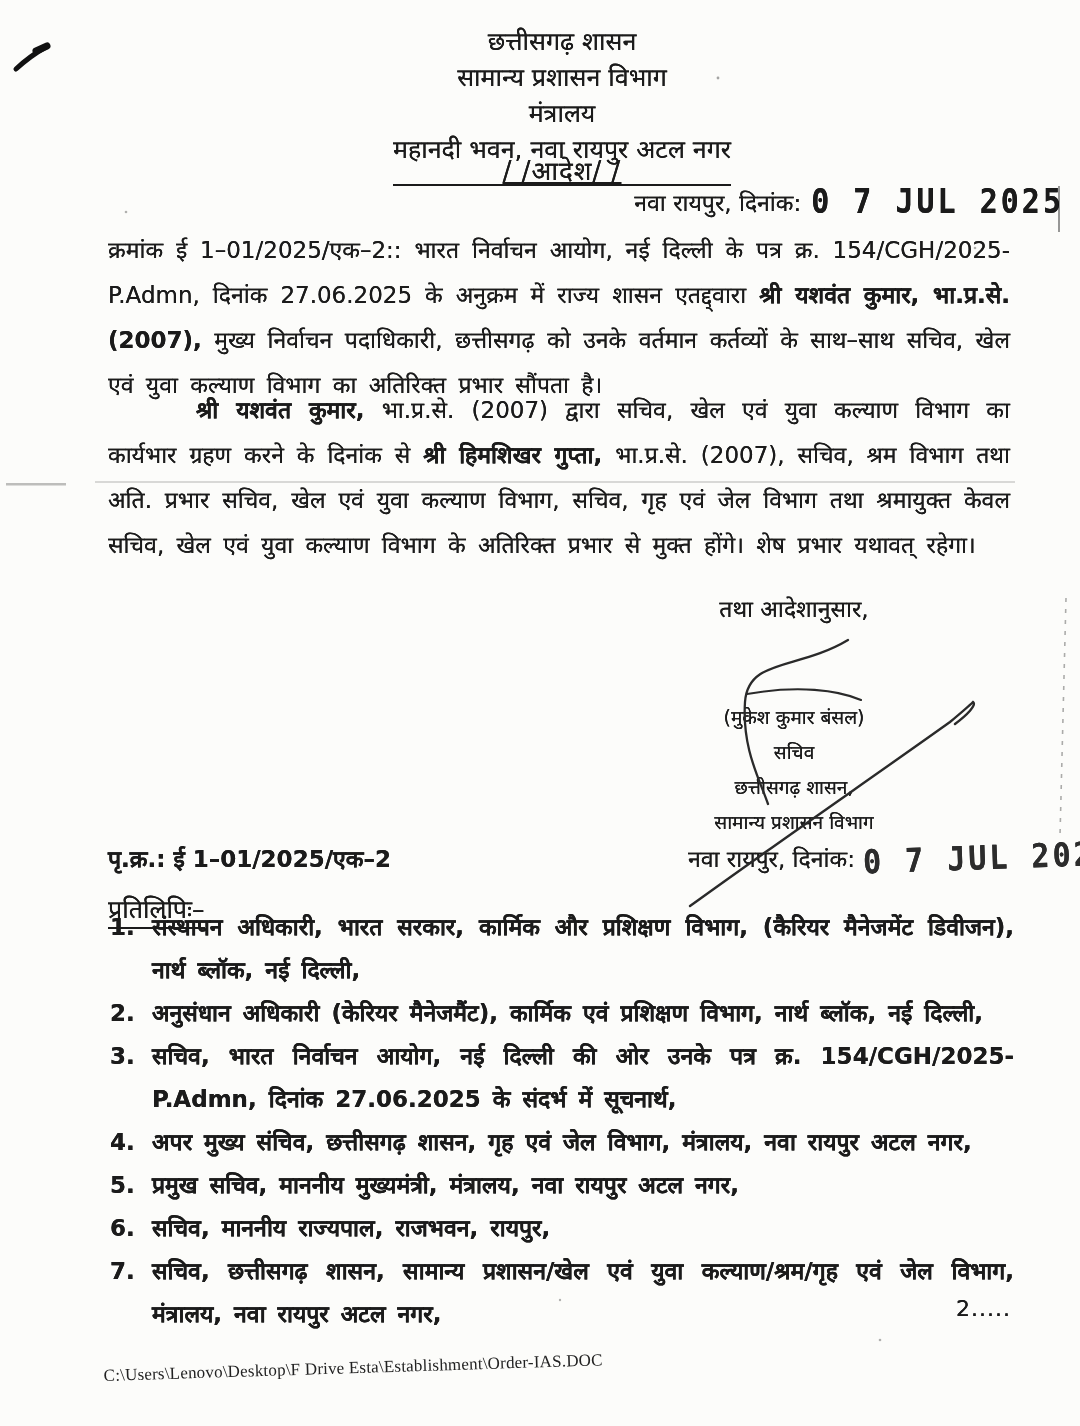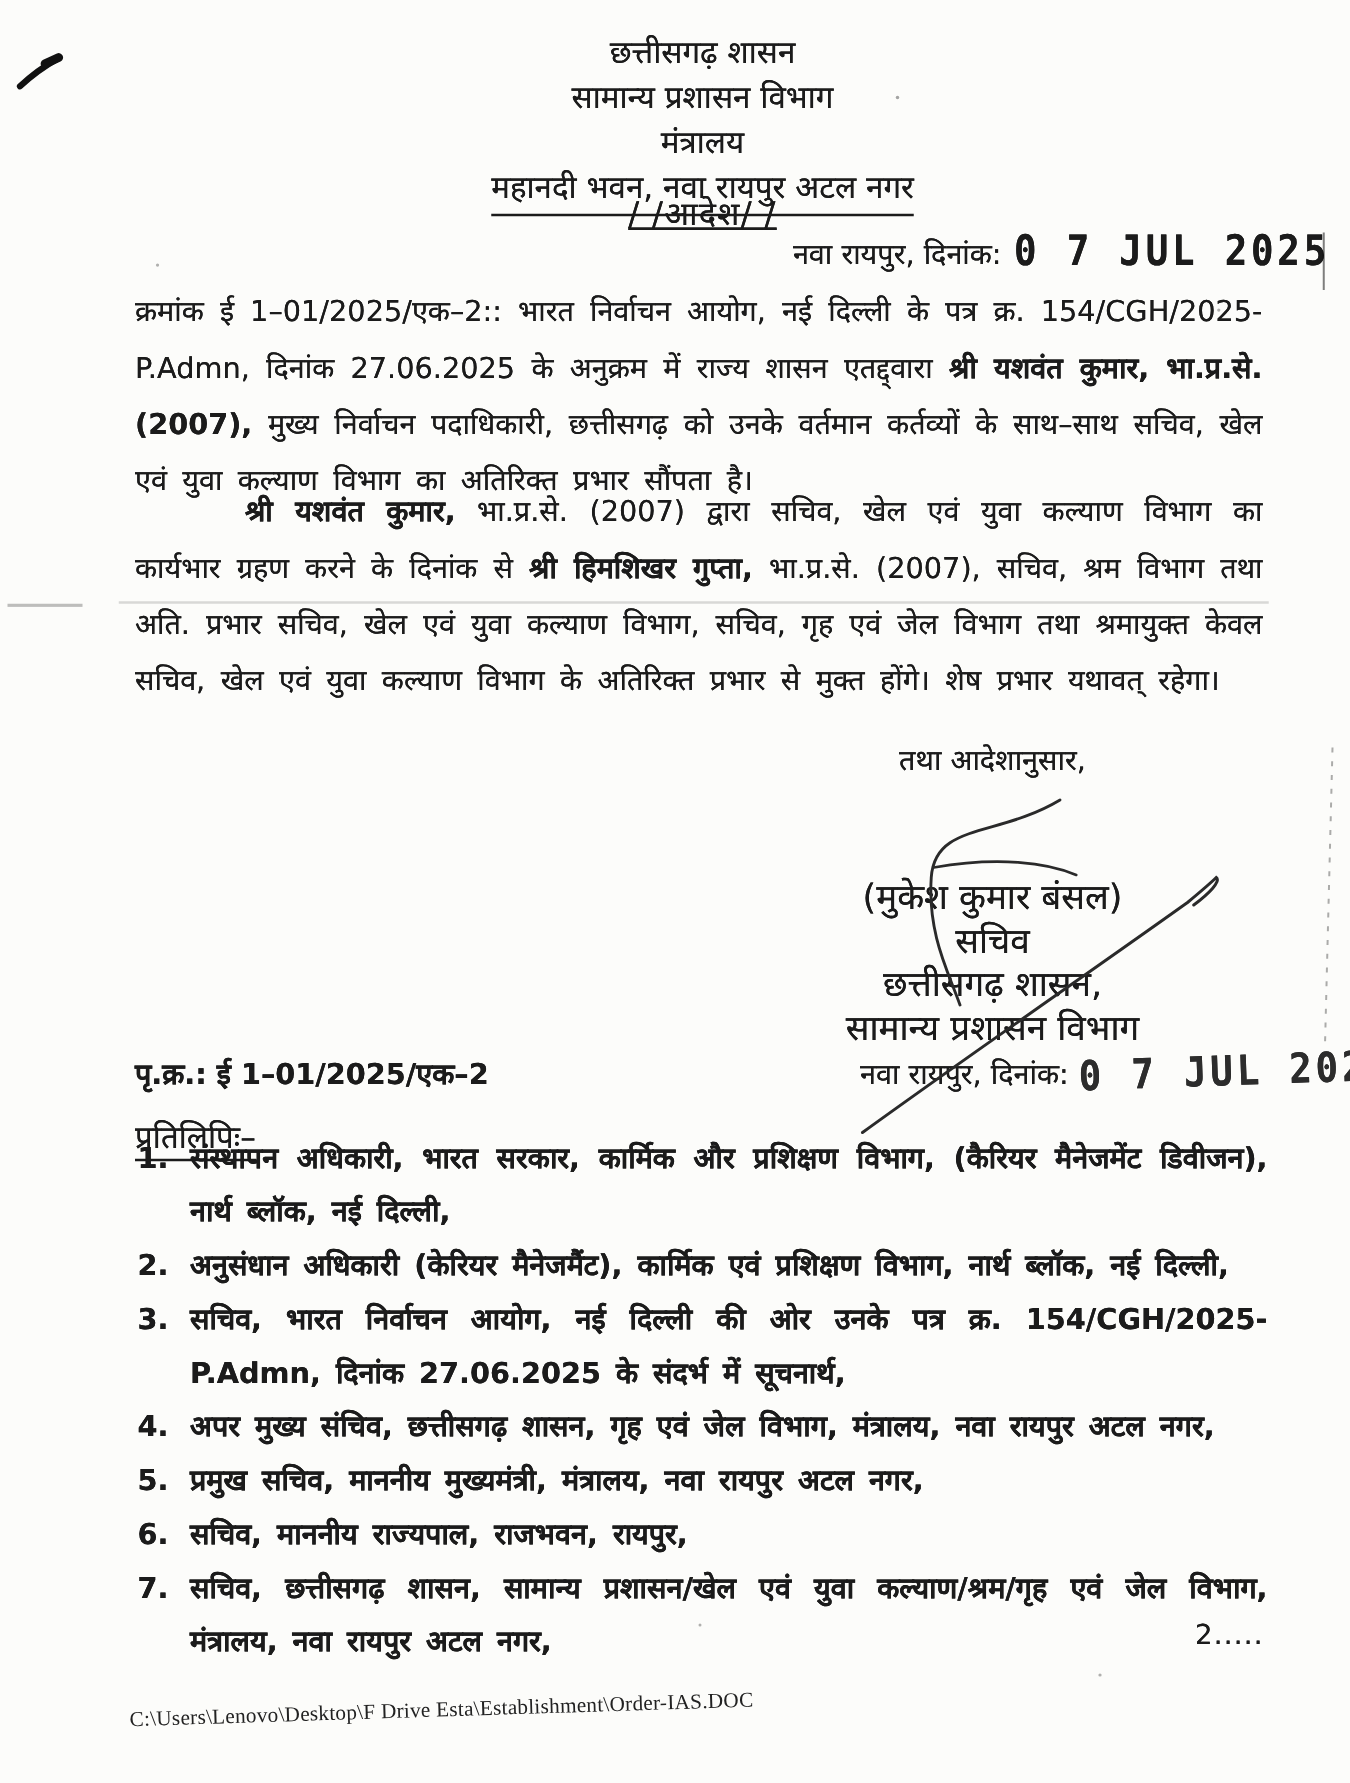--- a/index.html
+++ b/index.html
@@ -9,42 +9,42 @@
     margin:0 auto;
     background:#fcfcfa;
     font-family:"DejaVu Sans",sans-serif;
     color:#1b1b1b;
     overflow:hidden;
   }
   .ink{ text-shadow:0 0 .5px currentColor; }
 
   
   .header{position:absolute;top:24px;left:44px;width:1036px;text-align:center;font-size:25px;line-height:36px;}
-  .header .addr{display:inline-block;border-bottom:2px solid #1b1b1b;padding-bottom:3px;}
+  .header .addr{display:inline-block;border-bottom:2px solid #1b1b1b;padding-bottom:16px;}
   .order-title{position:absolute;top:152px;left:44px;width:1036px;text-align:center;font-size:26px;letter-spacing:1px;text-decoration:underline;}
 
   
   .dateline1{position:absolute;top:184px;right:16px;display:flex;align-items:center;gap:10px;font-size:23px;white-space:nowrap;}
   .stamp{
     font-family:"DejaVu Sans Mono",monospace;
     font-weight:bold;font-size:30px;letter-spacing:3px;
     transform:scaleY(1.12);
     white-space:nowrap;
   }
   .stamp2{transform:rotate(-2deg) scaleY(1.1);opacity:.92;}
 
   
   .para{position:absolute;left:108px;width:902px;font-size:23px;line-height:45px;text-align:justify;word-spacing:5px;}
   .para1{top:228px;}
   .para2{top:388px;text-indent:88px;}
   .b{font-weight:bold;}
 
   
   .sig-top{position:absolute;top:590px;left:588px;width:412px;text-align:center;font-size:23px;line-height:38px;}
-  .sig-block{position:absolute;top:700px;left:588px;width:412px;text-align:center;font-size:28px;line-height:35px;}
+  .sig-block{position:absolute;top:700px;left:588px;width:412px;text-align:center;font-size:19px;line-height:35px;}
   .dateline2{position:absolute;top:840px;left:688px;display:flex;align-items:center;gap:8px;font-size:23px;white-space:nowrap;}
 
   
   .ref-line{position:absolute;top:842px;left:108px;font-size:23px;font-weight:bold;}
   .copy-label{position:absolute;top:891px;left:108px;font-size:25px;text-align:center;}
   .copy-label span{display:inline-block;border-bottom:2px solid #1b1b1b;padding-bottom:2px;}
   .recipients{position:absolute;top:906px;left:108px;width:906px;margin:0;padding:0;list-style:none;counter-reset:rcpt;font-size:23px;line-height:43px;}
   .recipients li{position:relative;padding-left:44px;text-align:justify;word-spacing:4px;counter-increment:rcpt;font-weight:bold;}
   .recipients li::before{content:counter(rcpt) ".";position:absolute;left:2px;top:0;}
 

